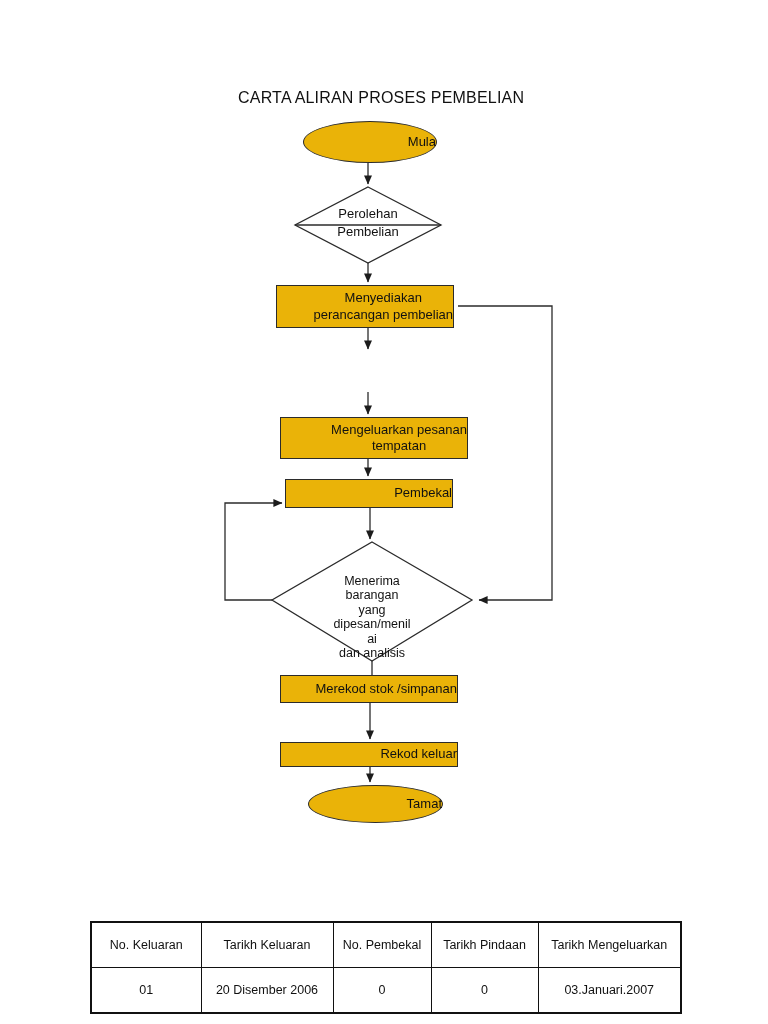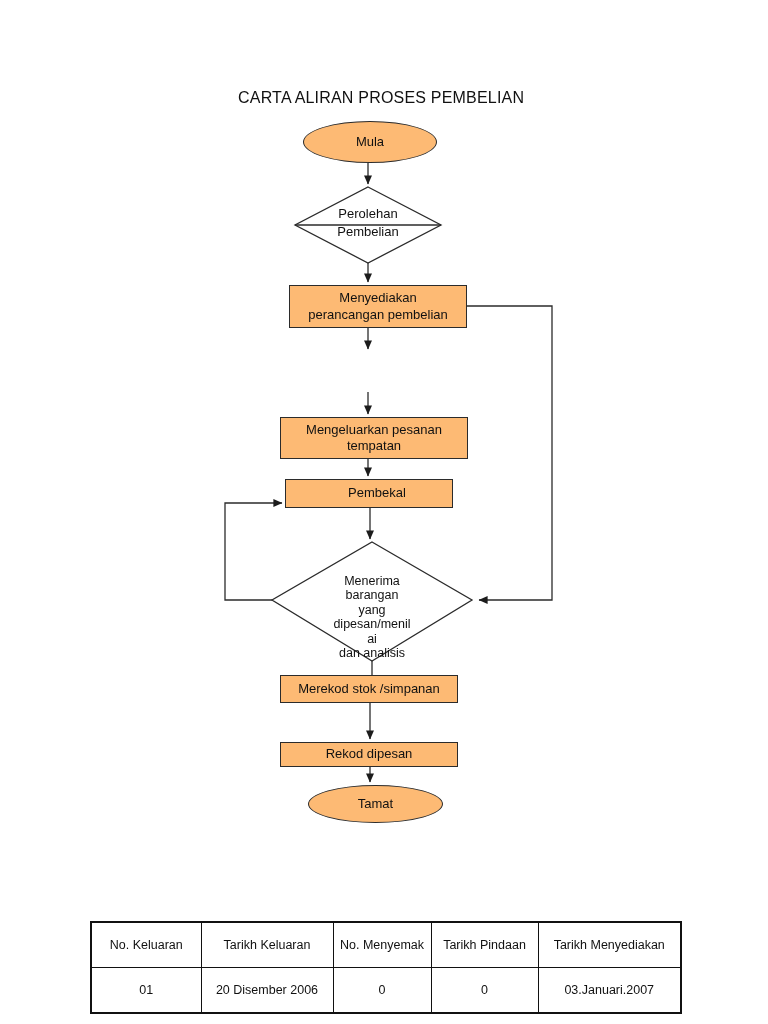--- a/index.html
+++ b/index.html
@@ -33,25 +33,25 @@
     font-size: 16px;
     letter-spacing: 0.2px;
     white-space: nowrap;
     z-index: 2;
   }
   .node {
     position: absolute;
     z-index: 2;
     display: flex;
     align-items: center;
-    justify-content: center;
+    justify-content: flex-end;
     text-align: center;
     font-size: 13px;
     line-height: 16.5px;
-    background: #fdba74;
+    background: #eab308;
     box-sizing: border-box;
   }
   .proc {
     border: 1.4px solid #2b2b2b;
   }
   .terminator {
     border: 1.4px solid #2b2b2b;
     border-radius: 50%;
   }
   .label-multiline { white-space: pre-line; }
@@ -134,21 +134,21 @@
 
   <div class="node terminator" style="left:303px; top:121px; width:134px; height:42px;">
     <span>Mula</span>
   </div>
 
   <div class="diamond-label" style="left:293px; top:205px; width:150px; font-size:13px;">
     <span class="d1-line">Perolehan</span>
     <span class="d1-line">Pembelian</span>
   </div>
 
-  <div class="node proc" style="left:289px; top:285px; width:178px; height:43px;">
+  <div class="node proc" style="left:276px; top:285px; width:178px; height:43px;">
     <span class="label-multiline">Menyediakan
 perancangan pembelian</span>
   </div>
 
 
   <div class="node proc" style="left:280px; top:417px; width:188px; height:42px;">
     <span class="label-multiline">Mengeluarkan pesanan
 tempatan</span>
   </div>
 
@@ -161,42 +161,42 @@
 yang
 dipesan/menil
 ai
 dan analisis</div>
 
   <div class="node proc" style="left:280px; top:675px; width:178px; height:28px;">
     <span>Merekod stok /simpanan</span>
   </div>
 
   <div class="node proc" style="left:280px; top:742px; width:178px; height:25px;">
-    <span>Rekod dipesan</span>
+    <span>Rekod keluar</span>
   </div>
 
   <div class="node terminator" style="left:308px; top:785px; width:135px; height:38px;">
     <span>Tamat</span>
   </div>
 
   <table class="rev-table">
     <colgroup>
       <col style="width:110px">
       <col style="width:132px">
       <col style="width:98px">
       <col style="width:107px">
       <col style="width:143px">
     </colgroup>
     <tbody>
       <tr>
         <td>No. Keluaran</td>
         <td>Tarikh Keluaran</td>
-        <td>No. Menyemak</td>
+        <td>No. Pembekal</td>
         <td>Tarikh Pindaan</td>
-        <td>Tarikh Menyediakan</td>
+        <td>Tarikh Mengeluarkan</td>
       </tr>
       <tr>
         <td>01</td>
         <td>20 Disember 2006</td>
         <td>0</td>
         <td>0</td>
         <td>03.Januari.2007</td>
       </tr>
     </tbody>
   </table>

